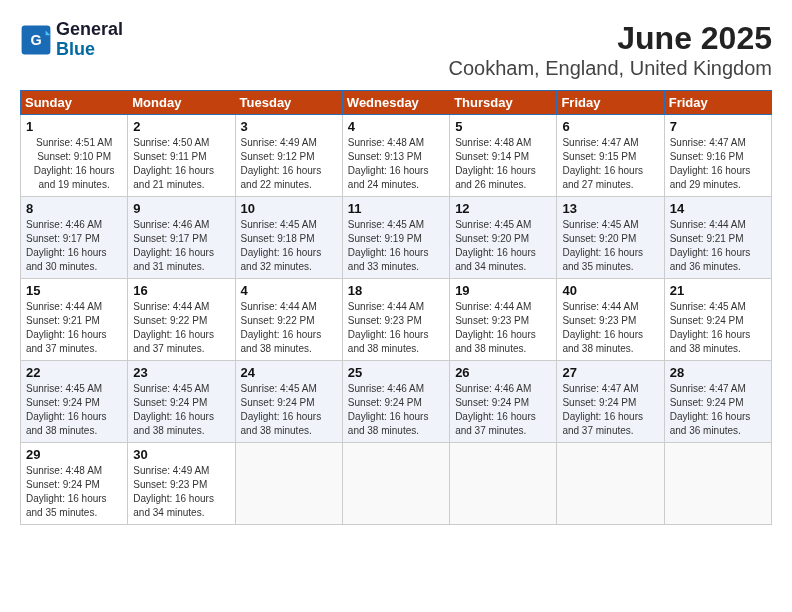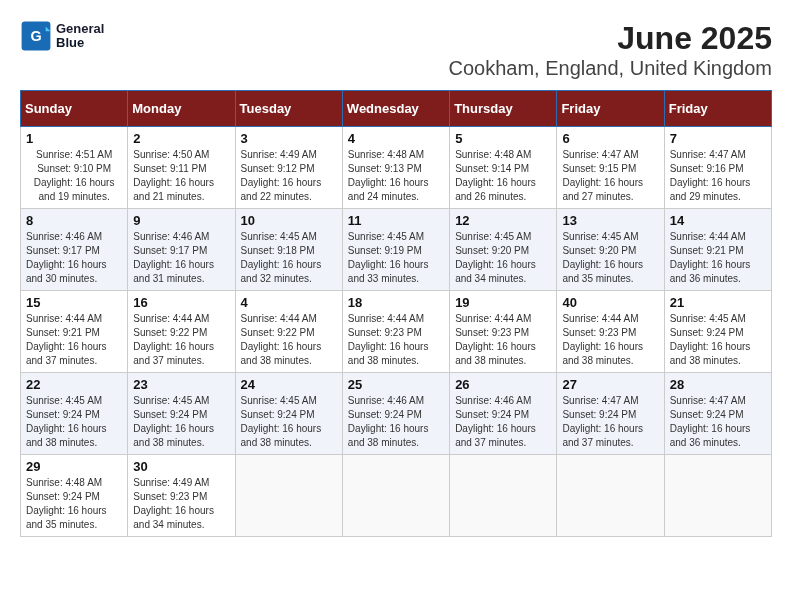--- a/index.html
+++ b/index.html
@@ -14,26 +14,26 @@
       display: flex;
       justify-content: space-between;
       align-items: flex-start;
       margin-bottom: 10px;
     }
     .logo {
       display: flex;
       align-items: center;
     }
     .logo-text {
-      font-size: 13px;
+      font-size: 18px;
       font-weight: bold;
       color: #1a1a2e;
       line-height: 1.1;
     }
-    .logo-blue { color: #0f172a; }
+    .logo-blue { color: #0369a1; }
     .logo-icon {
       width: 32px;
       height: 32px;
       margin-right: 4px;
     }
     .title-block {
       text-align: right;
     }
     .month-title {
       font-size: 32px;
@@ -44,23 +44,23 @@
     .location {
       font-size: 20px;
       color: #444;
     }
     .calendar-table {
       width: 100%;
       border-collapse: collapse;
       font-size: 11px;
     }
     .calendar-table th {
-      background: #7f1d1d;
+      background: #c2410c;
       color: #fff;
-      padding: 10px 4px;
+      padding: 4px 4px;
       text-align: left;
       font-size: 13px;
       font-weight: bold;
       border: 1px solid #2a6db5;
     }
     .calendar-table td {
       border: 1px solid #ccc;
       padding: 4px 5px;
       vertical-align: top;
       width: 107px;

